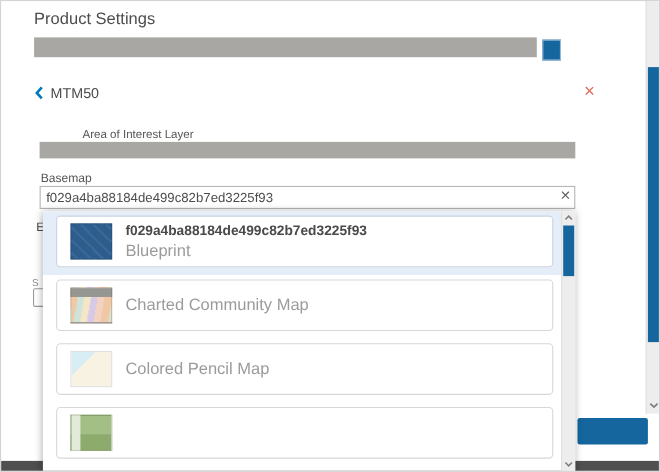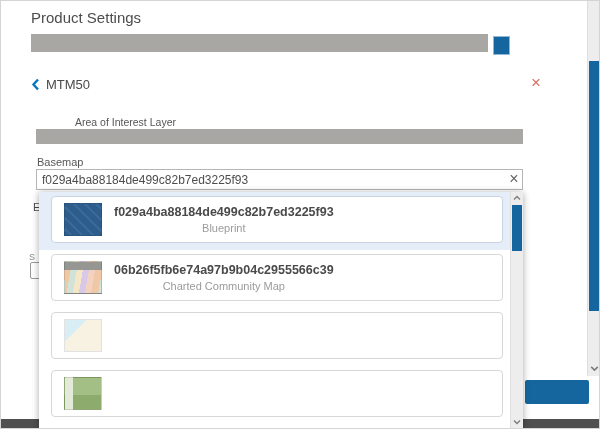--- a/index.html
+++ b/index.html
@@ -48,21 +48,21 @@
   .thumb-0{background:repeating-linear-gradient(45deg,#2e5d8c 0 3px,#37699b 3px 5px,#2e5d8c 5px 8px);}
   .thumb-1{background:
     linear-gradient(180deg,#969692 0 8px,rgba(0,0,0,0) 8px),
     repeating-linear-gradient(100deg,#f0c8a6 0 7px,#cfe3d8 7px 13px,#f5e6c8 13px 19px,#d9c9e8 19px 25px,#f4d2c0 25px 31px);}
   .thumb-2{background:linear-gradient(135deg,#d9edf4 0 32%,#f7f2e2 32%);border-color:#e2e2e2;}
   .thumb-3{background:
     linear-gradient(90deg,#e4ead9 0 8px,rgba(0,0,0,0) 8px),
     linear-gradient(180deg,#a3bf85 0 55%,#8cab6d 55%);}
   .dd-text{display:flex;flex-direction:column;gap:3px;min-width:0;}
   .dd-title{font-size:12.5px;font-weight:bold;color:#4a4a4a;white-space:nowrap;}
-  .dd-sub{font-size:11px;color:#9b9b9b;white-space:nowrap;text-align:center;}
+  .dd-sub{font-size:15px;color:#9b9b9b;white-space:nowrap;}
   
   .dd-scrollbar{position:absolute;right:0;top:0;width:13px;height:238px;background:#ededed;border-left:1px solid #e0e0e0;box-sizing:border-box;}
   .dd-sb-up{position:absolute;left:1px;top:1px;width:10px;height:10px;color:#7d7d7d;}
   .dd-sb-thumb{position:absolute;left:1px;top:13px;width:10px;height:46px;background:#15669e;}
   .dd-sb-down{position:absolute;left:1px;bottom:3px;width:10px;height:10px;color:#7d7d7d;}
   svg.chev{display:block;width:100%;height:100%;}
 </style>
 </head>
 <body>
 
@@ -115,30 +115,30 @@
         <span class="dd-title">f029a4ba88184de499c82b7ed3225f93</span>
         <span class="dd-sub">Blueprint</span>
       </div>
     </div>
   </div>
 
   <div class="dd-row">
     <div class="dd-card">
       <div class="thumb thumb-1"></div>
       <div class="dd-text">
-        <span class="dd-title">06b26f5fb6e74a97b9b04c2955566c39</span>
         <span class="dd-sub">Charted Community Map</span>
       </div>
     </div>
   </div>
 
   <div class="dd-row">
     <div class="dd-card">
       <div class="thumb thumb-2"></div>
       <div class="dd-text">
+        <span class="dd-sub">Colored Pencil Map</span>
       </div>
     </div>
   </div>
 
   <div class="dd-row">
     <div class="dd-card">
       <div class="thumb thumb-3"></div>
       <div class="dd-text">
       </div>
     </div>

